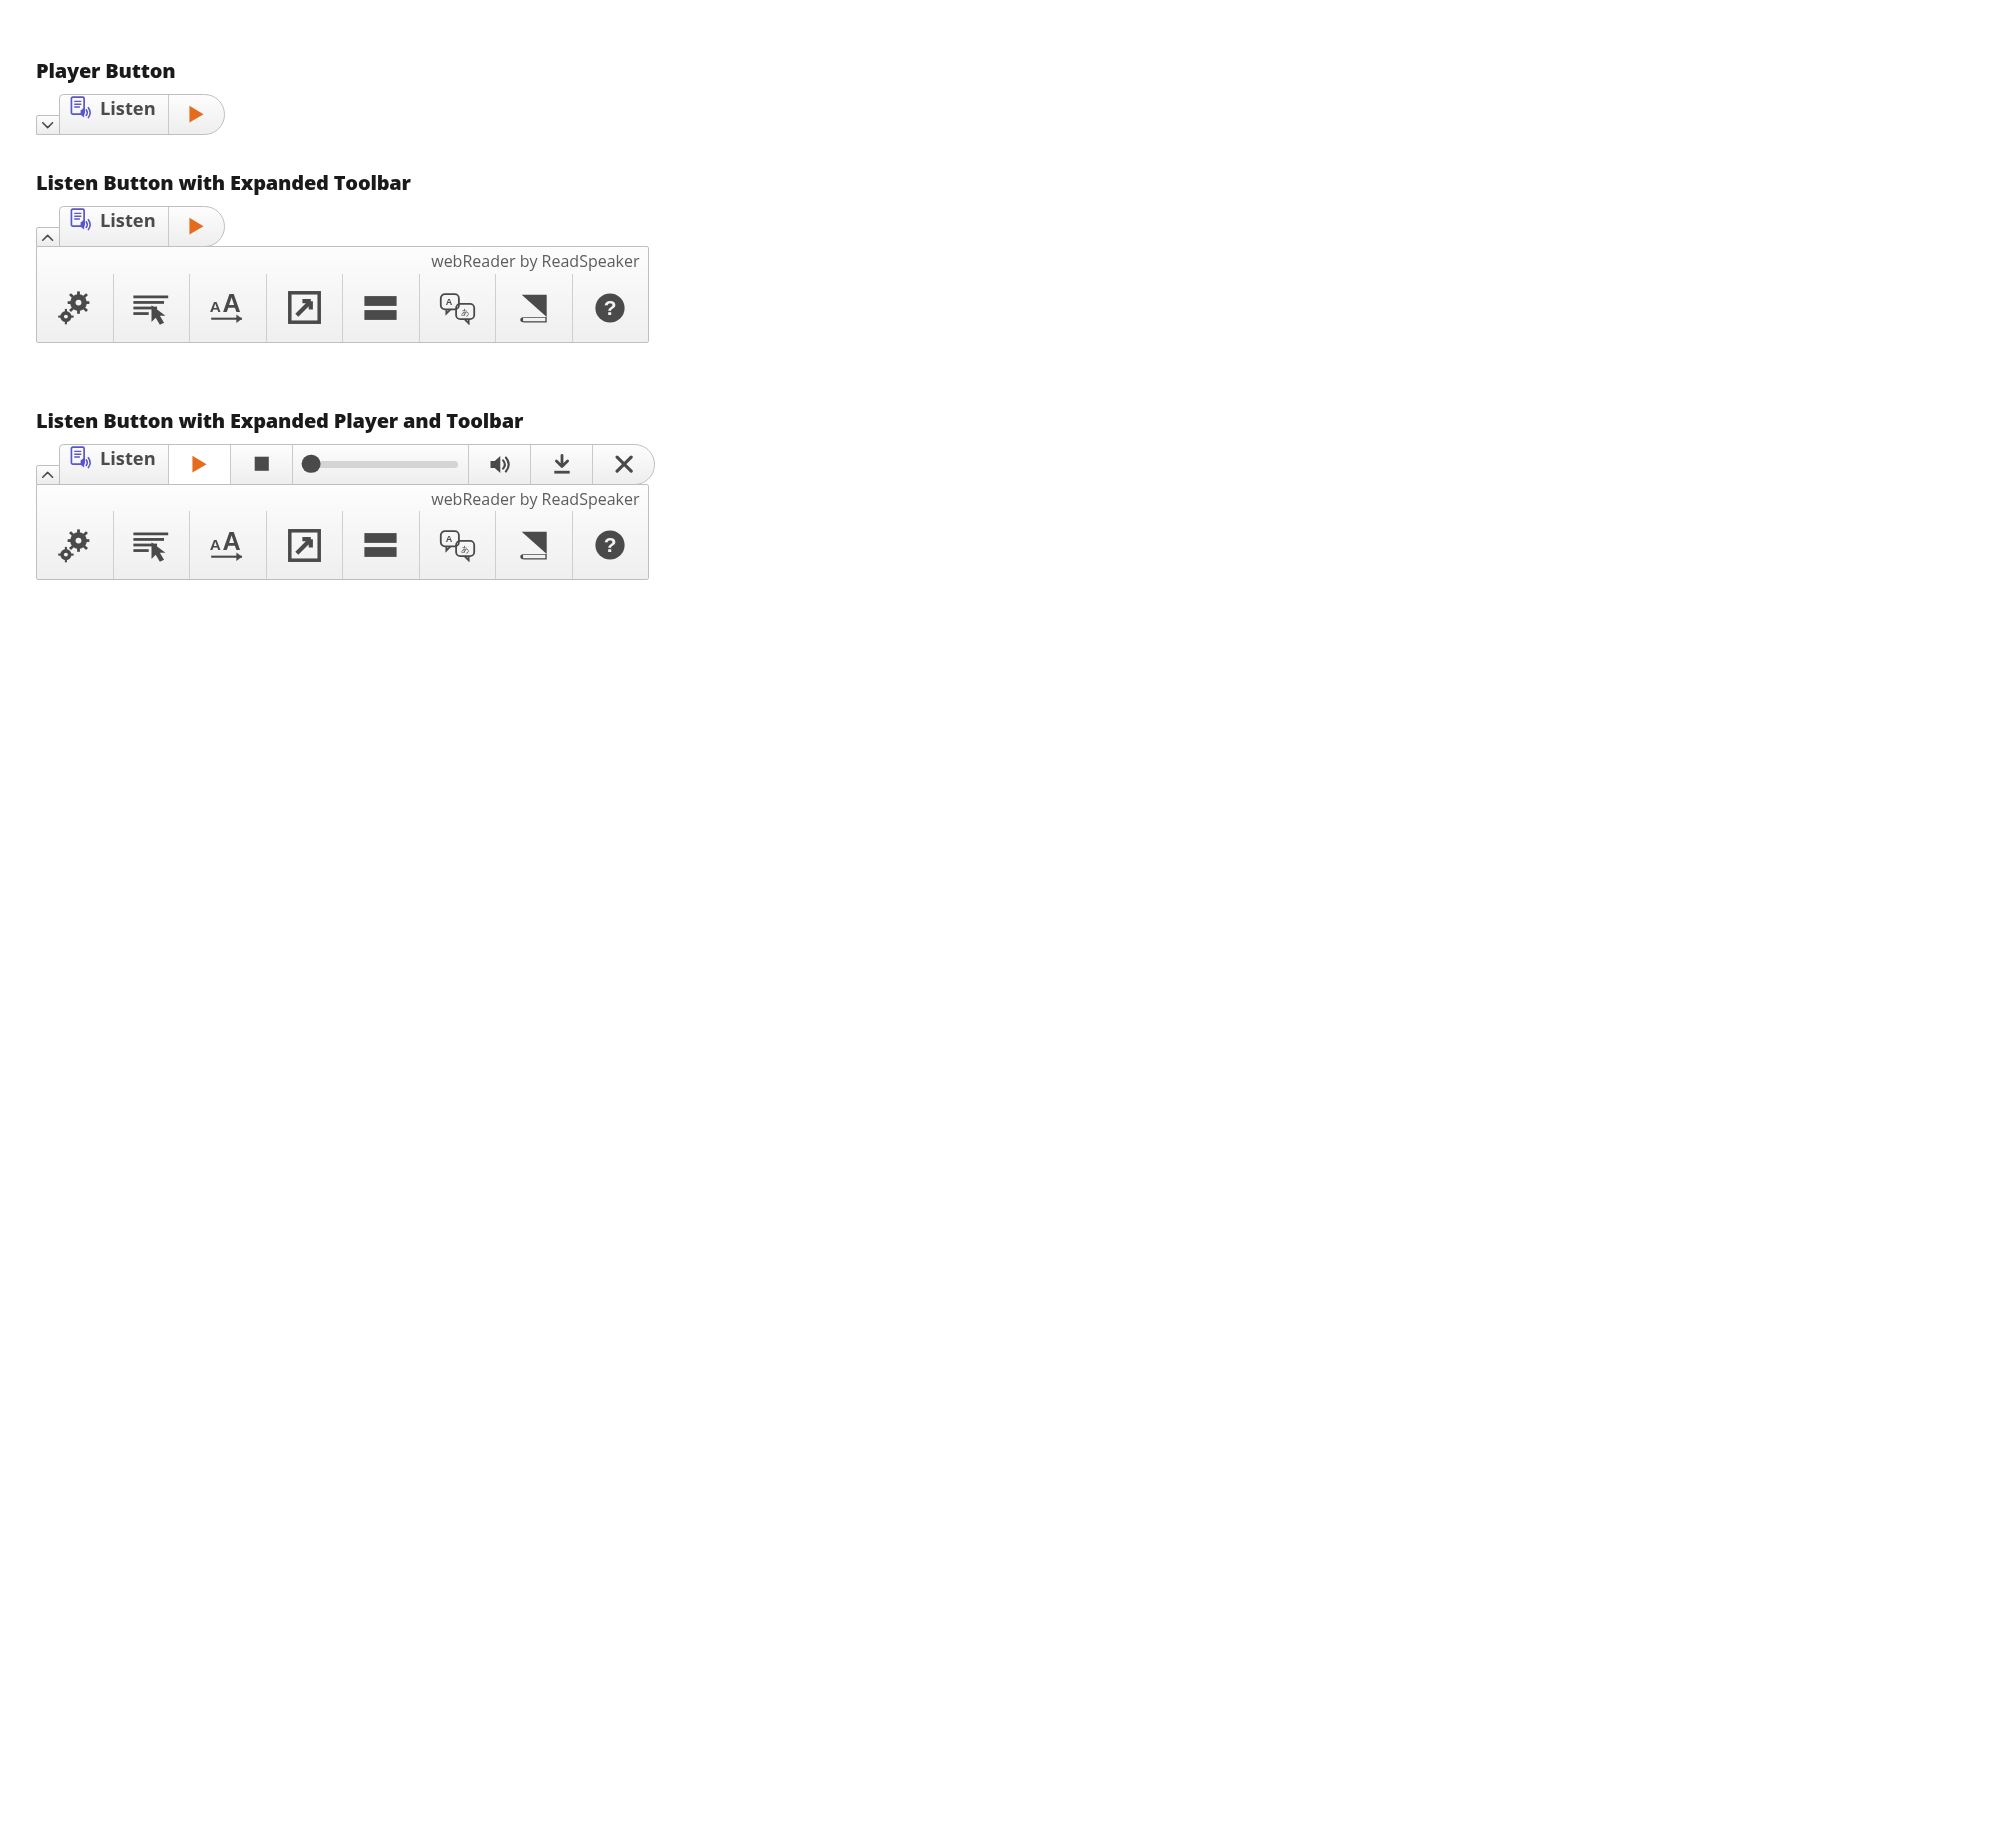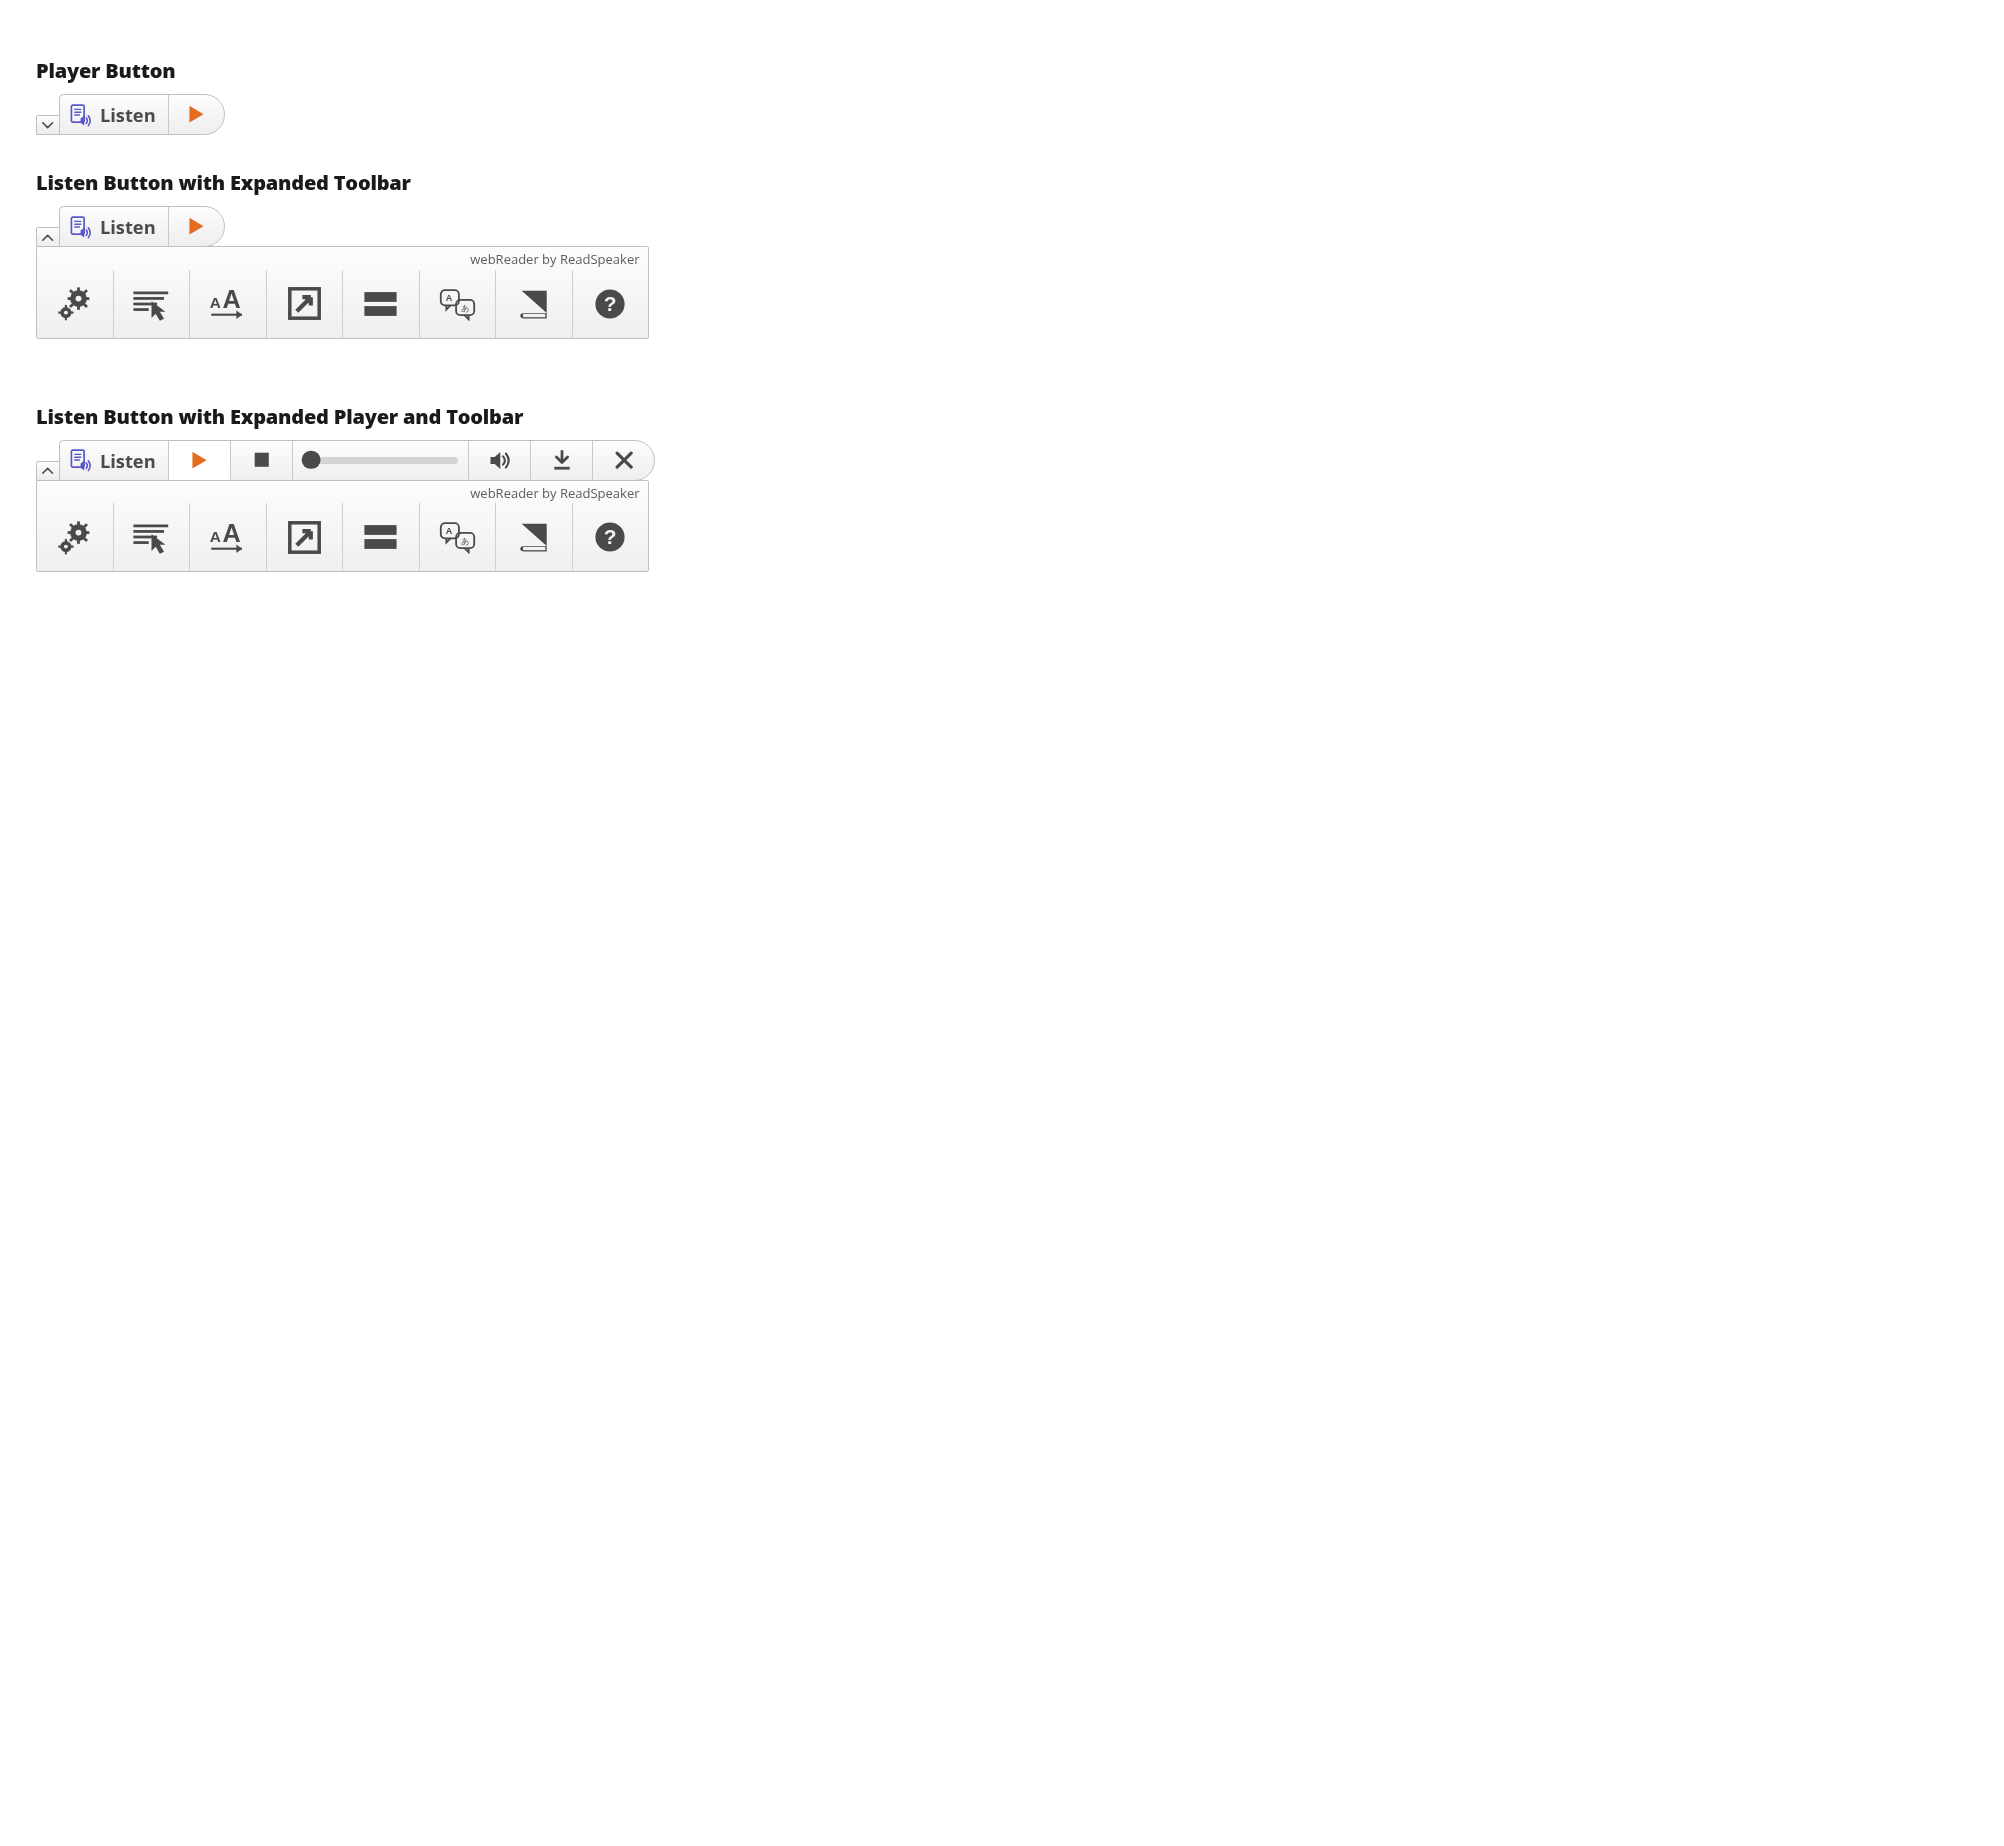--- a/index.html
+++ b/index.html
@@ -41,21 +41,20 @@
     align-items: stretch;
     border: 0.7px solid #bfbfbf;
     border-radius: 20.4px 20.4px 20.4px 0;
     border-bottom-left-radius: 0;
     border-top-left-radius: 4.2px;
     background: linear-gradient(#fdfdfd,#eeeeee);
     overflow: hidden;
   }
   .listen-main {
     display: flex;
-    align-items: center;
     gap: 7px;
     padding: 0 12.7px 0 10px;
     cursor: pointer;
   }
   .listen-label {
     font-size: 18.3px;
     font-weight: 700;
     color: #4b4b4b;
   }
   .listen-play {
@@ -115,21 +114,21 @@
   
   .toolbar-wrap {
     margin-top: -0.7px;
     width: 613px;
     border: 0.7px solid #bfbfbf;
     border-radius: 2.1px;
     background: linear-gradient(#fdfdfd,#efefef);
   }
   .toolbar-brand {
     text-align: right;
-    font-size: 13px;
+    font-size: 16px;
     color: #5d5d5d;
     padding: 2.8px 8.5px 1.4px;
   }
   .toolbar-icons {
     display: flex;
     height: 68px;
   }
   .tool-btn {
     flex: 1;
     border-left: 0.7px solid #cfcfcf;

